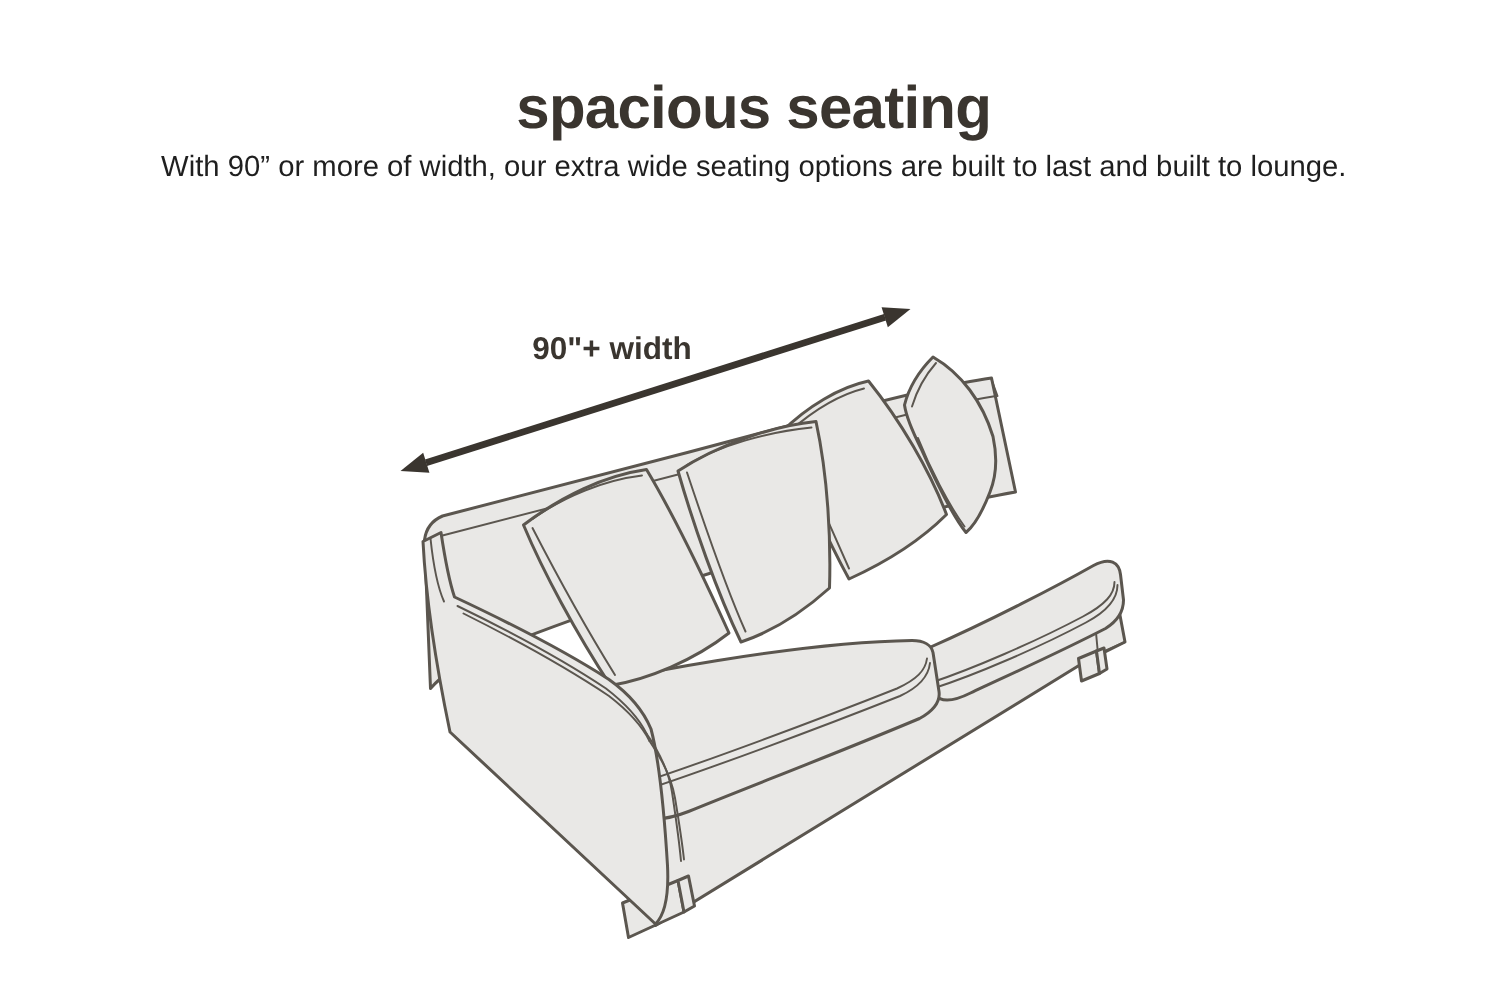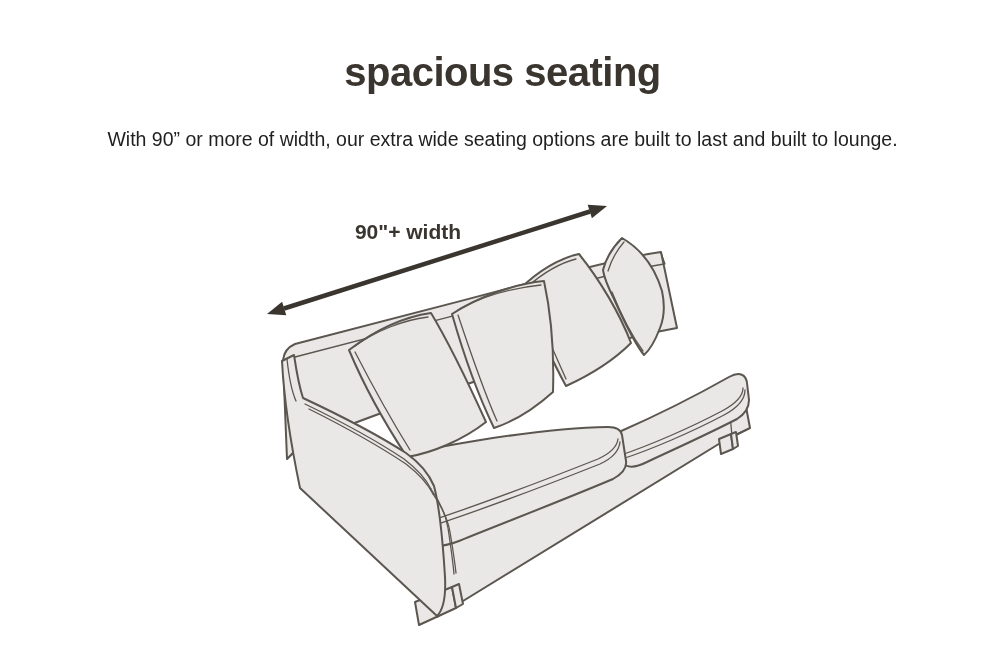--- a/index.html
+++ b/index.html
@@ -8,21 +8,21 @@
     position:relative;width:1005px;height:671px;margin:0 auto;
     background:var(--bg,#fff);overflow:hidden;
     font-family:"Liberation Sans",sans-serif;
   }
   .title{
     position:absolute;top:50px;left:0;width:100%;text-align:center;
     font-size:40px;font-weight:bold;letter-spacing:-0.5px;
     color:var(--ink,#3a352f);
   }
   .desc{
-    position:absolute;top:126px;left:0;width:100%;text-align:center;
+    position:absolute;top:98px;left:0;width:100%;text-align:center;
     font-size:19.5px;line-height:26px;color:var(--body-text,#1f1f1f);
   }
   .art{position:absolute;left:0;top:0;}
   .fl{fill:var(--sofa-fill,#e9e8e6);stroke:var(--sofa-line,#5b564f);stroke-width:2;stroke-linejoin:round;stroke-linecap:round;}
   .thin{fill:none;stroke:var(--sofa-line,#5b564f);stroke-width:1.3;stroke-linecap:round;}
   .dim-shaft{stroke:var(--ink,#3a352f);stroke-width:4.5;fill:none;}
   .dim-head{fill:var(--ink,#3a352f);stroke:none;}
   .dim-label{
     fill:var(--ink,#3a352f);
     font-family:"Liberation Sans",sans-serif;font-size:21px;font-weight:bold;

